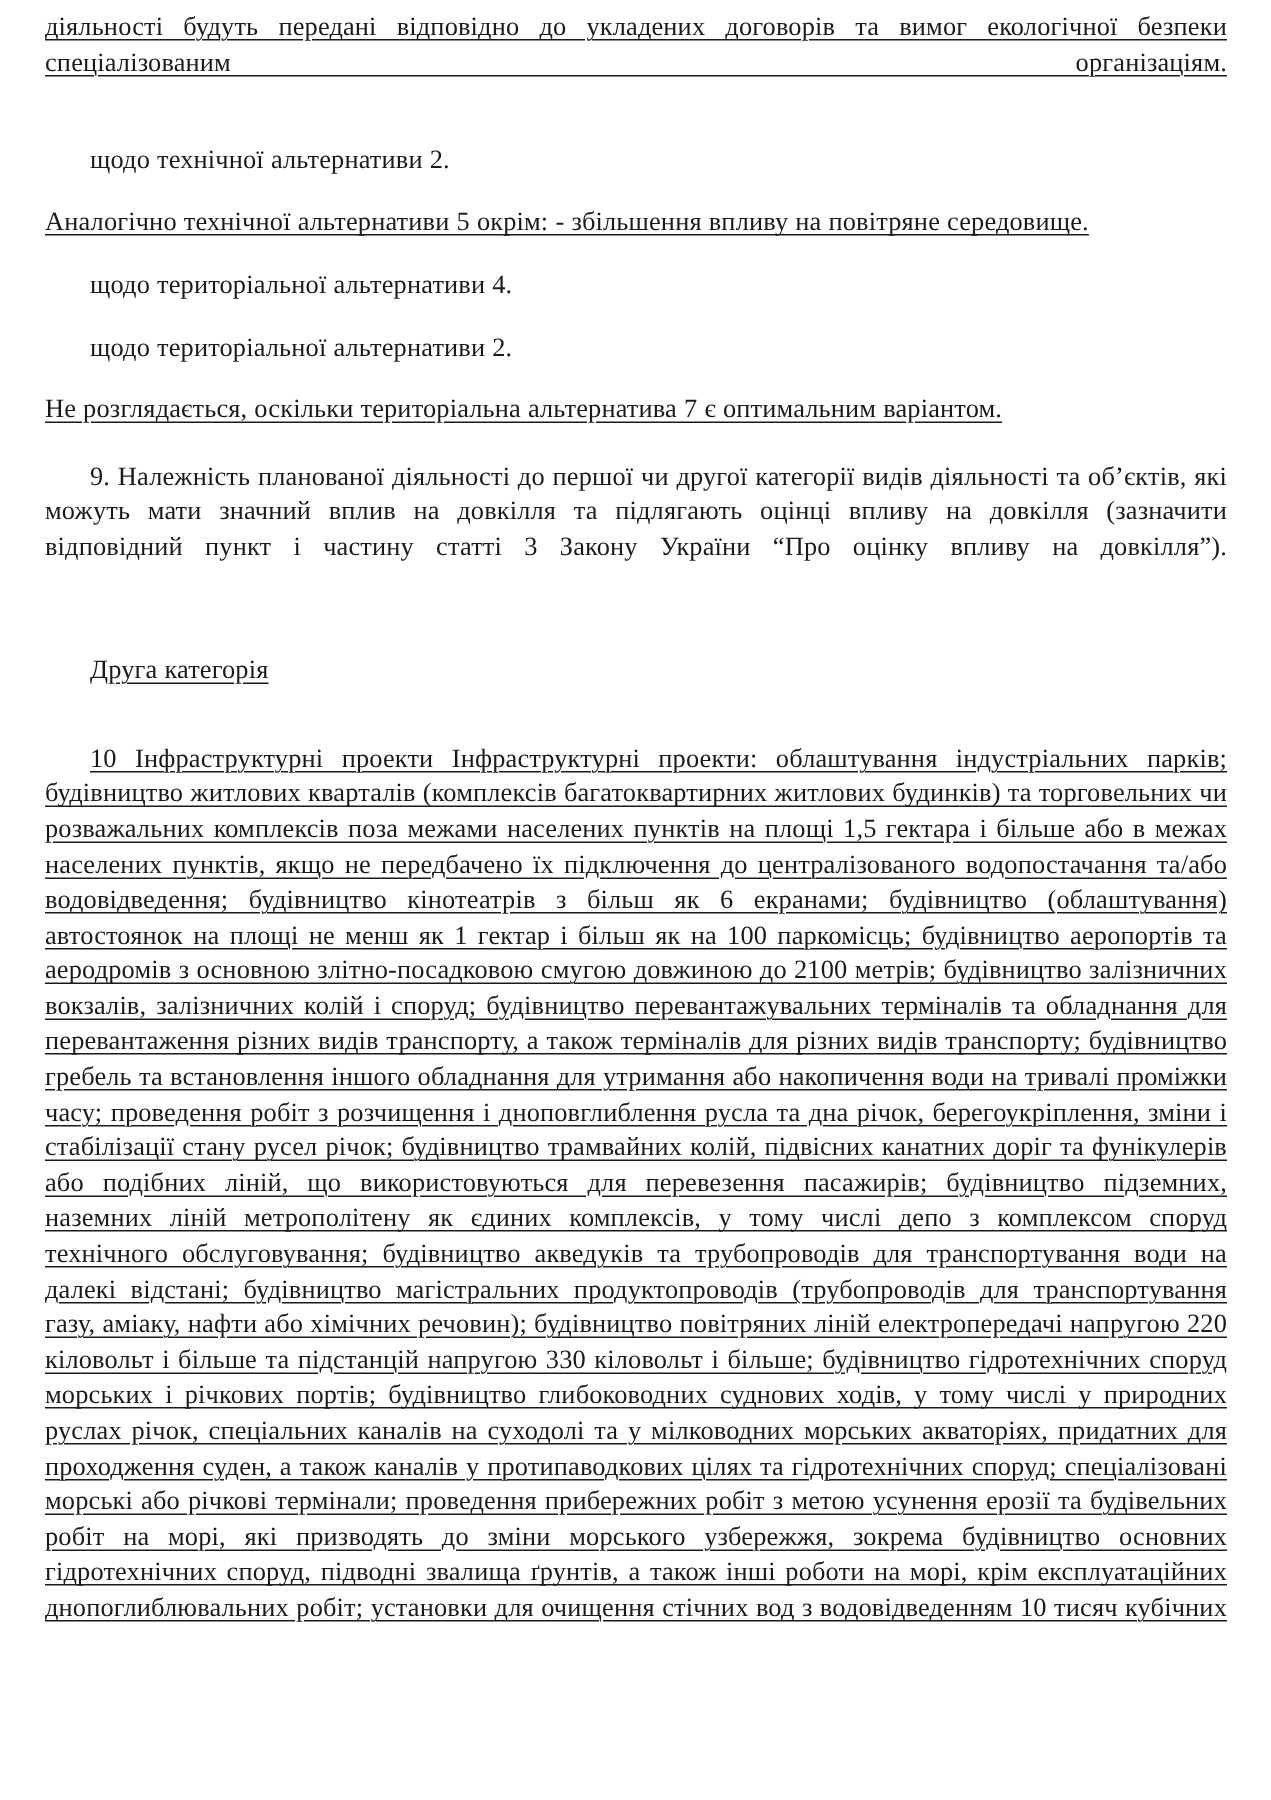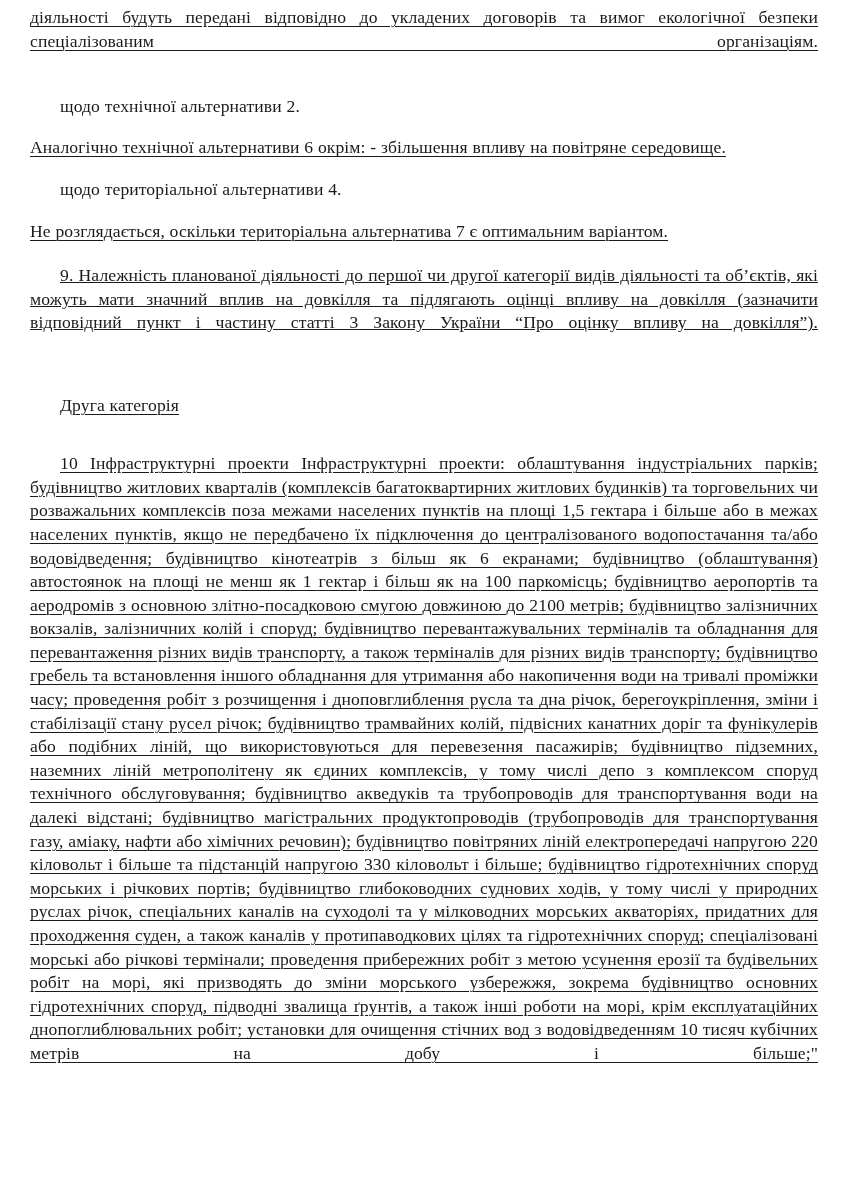--- a/index.html
+++ b/index.html
@@ -41,44 +41,45 @@
   p.para.indent {
     text-indent: 30px;
   }
   p.para.u {
     text-decoration: underline;
     text-decoration-thickness: 1px;
     text-underline-offset: 2.5px;
   }
   p.para.gap-md  { margin-top: 18px; }
   p.para.gap-lg  { margin-top: 35px; }
-  p.para.gap-xl  { margin-top: 21px; text-decoration: underline; }
+  p.para.gap-xl  { margin-top: 21px; }
   
   p.para::after {
     content: "";
     display: inline-block;
     width: 100%;
   }
   p.para.nostretch::after { display: none; }
 </style>
 </head>
 <body>
 
 <div class="page">
   <div class="doc-body">
 
     <p class="para u">діяльності будуть передані відповідно до укладених договорів та вимог екологічної безпеки спеціалізованим організаціям.</p>
 
     <p class="para indent gap-md nostretch">щодо технічної альтернативи 2.</p>
 
-    <p class="para u gap-md nostretch">Аналогічно технічної альтернативи 6 окрім: - збільшення впливу на повітряне середовище.</p>
+    <p class="para u gap-md nostretch">Аналогічно технічної альтернативи 5 окрім: - збільшення впливу на повітряне середовище.</p>
 
     <p class="para indent gap-md nostretch">щодо територіальної альтернативи 4.</p>
 
 
+    <p class="para indent gap-md nostretch">щодо територіальної альтернативи 2.</p>
 
     <p class="para u gap-md nostretch">Не розглядається, оскільки територіальна альтернатива 7 є оптимальним варіантом.</p>
 
     <p class="para indent gap-xl">9. Належність планованої діяльності до першої чи другої категорії видів діяльності та об’єктів, які можуть мати значний вплив на довкілля та підлягають оцінці впливу на довкілля (зазначити відповідний пункт і частину статті 3 Закону України “Про оцінку впливу на довкілля”).</p>
 
     <p class="para indent u gap-lg nostretch">Друга категорія</p>
 
     <p class="para indent u gap-lg">10 Інфраструктурні проекти Інфраструктурні проекти: облаштування індустріальних парків; будівництво житлових кварталів (комплексів багатоквартирних житлових будинків) та торговельних чи розважальних комплексів поза межами населених пунктів на площі 1,5 гектара і більше або в межах населених пунктів, якщо не передбачено їх підключення до централізованого водопостачання та/або водовідведення; будівництво кінотеатрів з більш як 6 екранами; будівництво (облаштування) автостоянок на площі не менш як 1 гектар і більш як на 100 паркомісць; будівництво аеропортів та аеродромів з основною злітно-посадковою смугою довжиною до 2100 метрів; будівництво залізничних вокзалів, залізничних колій і споруд; будівництво перевантажувальних терміналів та обладнання для перевантаження різних видів транспорту, а також терміналів для різних видів транспорту; будівництво гребель та встановлення іншого обладнання для утримання або накопичення води на тривалі проміжки часу; проведення робіт з розчищення і дноповглиблення русла та дна річок, берегоукріплення, зміни і стабілізації стану русел річок; будівництво трамвайних колій, підвісних канатних доріг та фунікулерів або подібних ліній, що використовуються для перевезення пасажирів; будівництво підземних, наземних ліній метрополітену як єдиних комплексів, у тому числі депо з комплексом споруд технічного обслуговування; будівництво акведуків та трубопроводів для транспортування води на далекі відстані; будівництво магістральних продуктопроводів (трубопроводів для транспортування газу, аміаку, нафти або хімічних речовин); будівництво повітряних ліній електропередачі напругою 220 кіловольт і більше та підстанцій напругою 330 кіловольт і більше; будівництво гідротехнічних споруд морських і річкових портів; будівництво глибоководних суднових ходів, у тому числі у природних руслах річок, спеціальних каналів на суходолі та у мілководних морських акваторіях, придатних для проходження суден, а також каналів у протипаводкових цілях та гідротехнічних споруд; спеціалізовані морські або річкові термінали; проведення прибережних робіт з метою усунення ерозії та будівельних робіт на морі, які призводять до зміни морського узбережжя, зокрема будівництво основних гідротехнічних споруд, підводні звалища ґрунтів, а також інші роботи на морі, крім експлуатаційних днопоглиблювальних робіт; установки для очищення стічних вод з водовідведенням 10 тисяч кубічних метрів на добу і більше;"</p>
 
     <p class="para indent gap-xl">1 0. Наявність підстав для здійснення оцінки транскордонного впливу на довкілля (в тому числі наявність значного негативного транскордонного впливу на довкілля та перелік держав, довкілля яких може зазнати значного негативного транскордонного впливу (зачеплених держав).</p>

